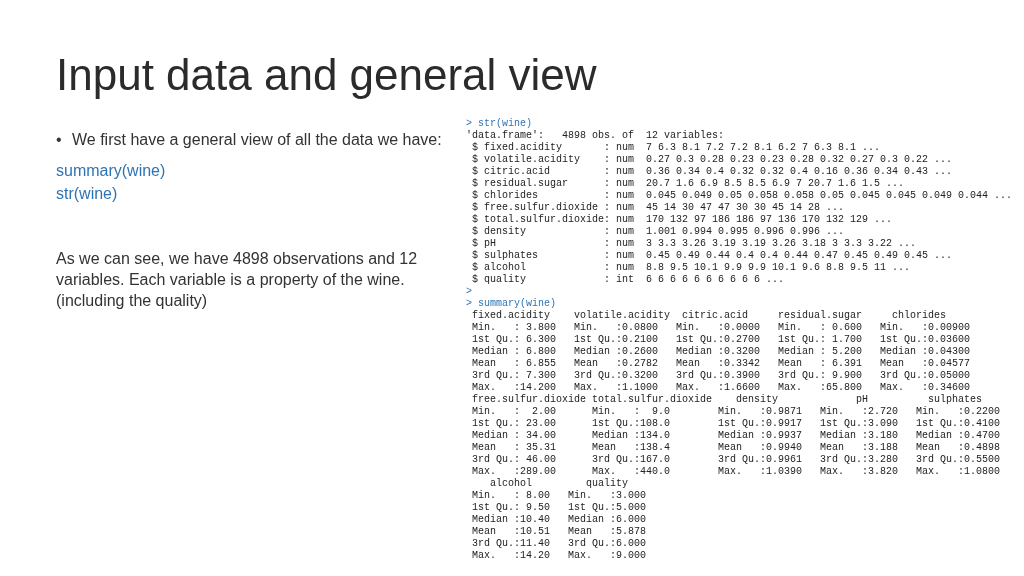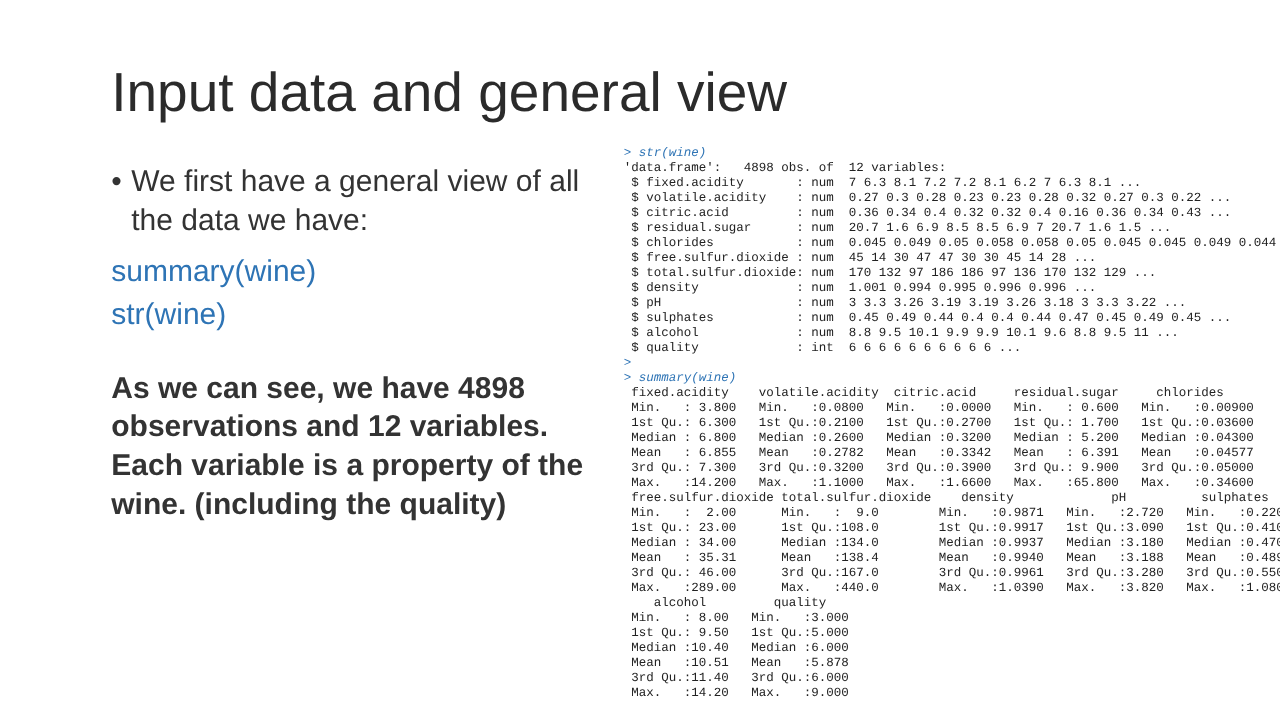--- a/index.html
+++ b/index.html
@@ -10,68 +10,67 @@
     background: #fff;
     font-family: "Segoe UI Light", "Segoe UI", Arial, sans-serif;
     color: #333;
     overflow: hidden;
   }
   .slide {
     position: relative;
     width: 1024px;
     height: 576px;
     box-sizing: border-box;
-    padding: 40px 50px 50px 89px;
+    padding: 40px 50px 50px 56px;
   }
   .title {
     font-size: 44px;
     font-weight: 300;
     color: #2b2b2b;
     margin: 10px 0 30px 0;
   }
   .body {
     display: flex;
     flex-direction: row;
     gap: 20px;
   }
   .left {
     flex: 0 0 390px;
-    font-size: 24px;
+    font-size: 16px;
     line-height: 1.3;
     color: #333;
   }
   .left .bullet {
     position: relative;
     padding-left: 16px;
     margin-bottom: 10px;
   }
   .left .bullet::before {
     content: "•";
     position: absolute;
     left: 0;
     top: 0;
   }
   .left .code-link {
     color: #2e74b5;
     margin: 2px 0 2px 0;
   }
   .left .para {
-    margin-top: 28px;
-    font-weight: bold;
+    margin-top: 45px;
   }
   .right {
     flex: 1;
     font-family: "Consolas", "Menlo", "Courier New", monospace;
     font-size: 10px;
     line-height: 1.2;
     color: #222;
     white-space: pre;
     margin-top: -12px;
   }
-  .right .prompt { color: #2e74b5; font-style: italic; }
+  .right .prompt { color: #2e74b5; }
 </style>
 </head>
 <body>
 
 <div class="slide">
   <div class="title">Input data and general view</div>
 
   <div class="body">
     <div class="left">
       <div class="bullet">We first have a general view of all the data we have:</div>

